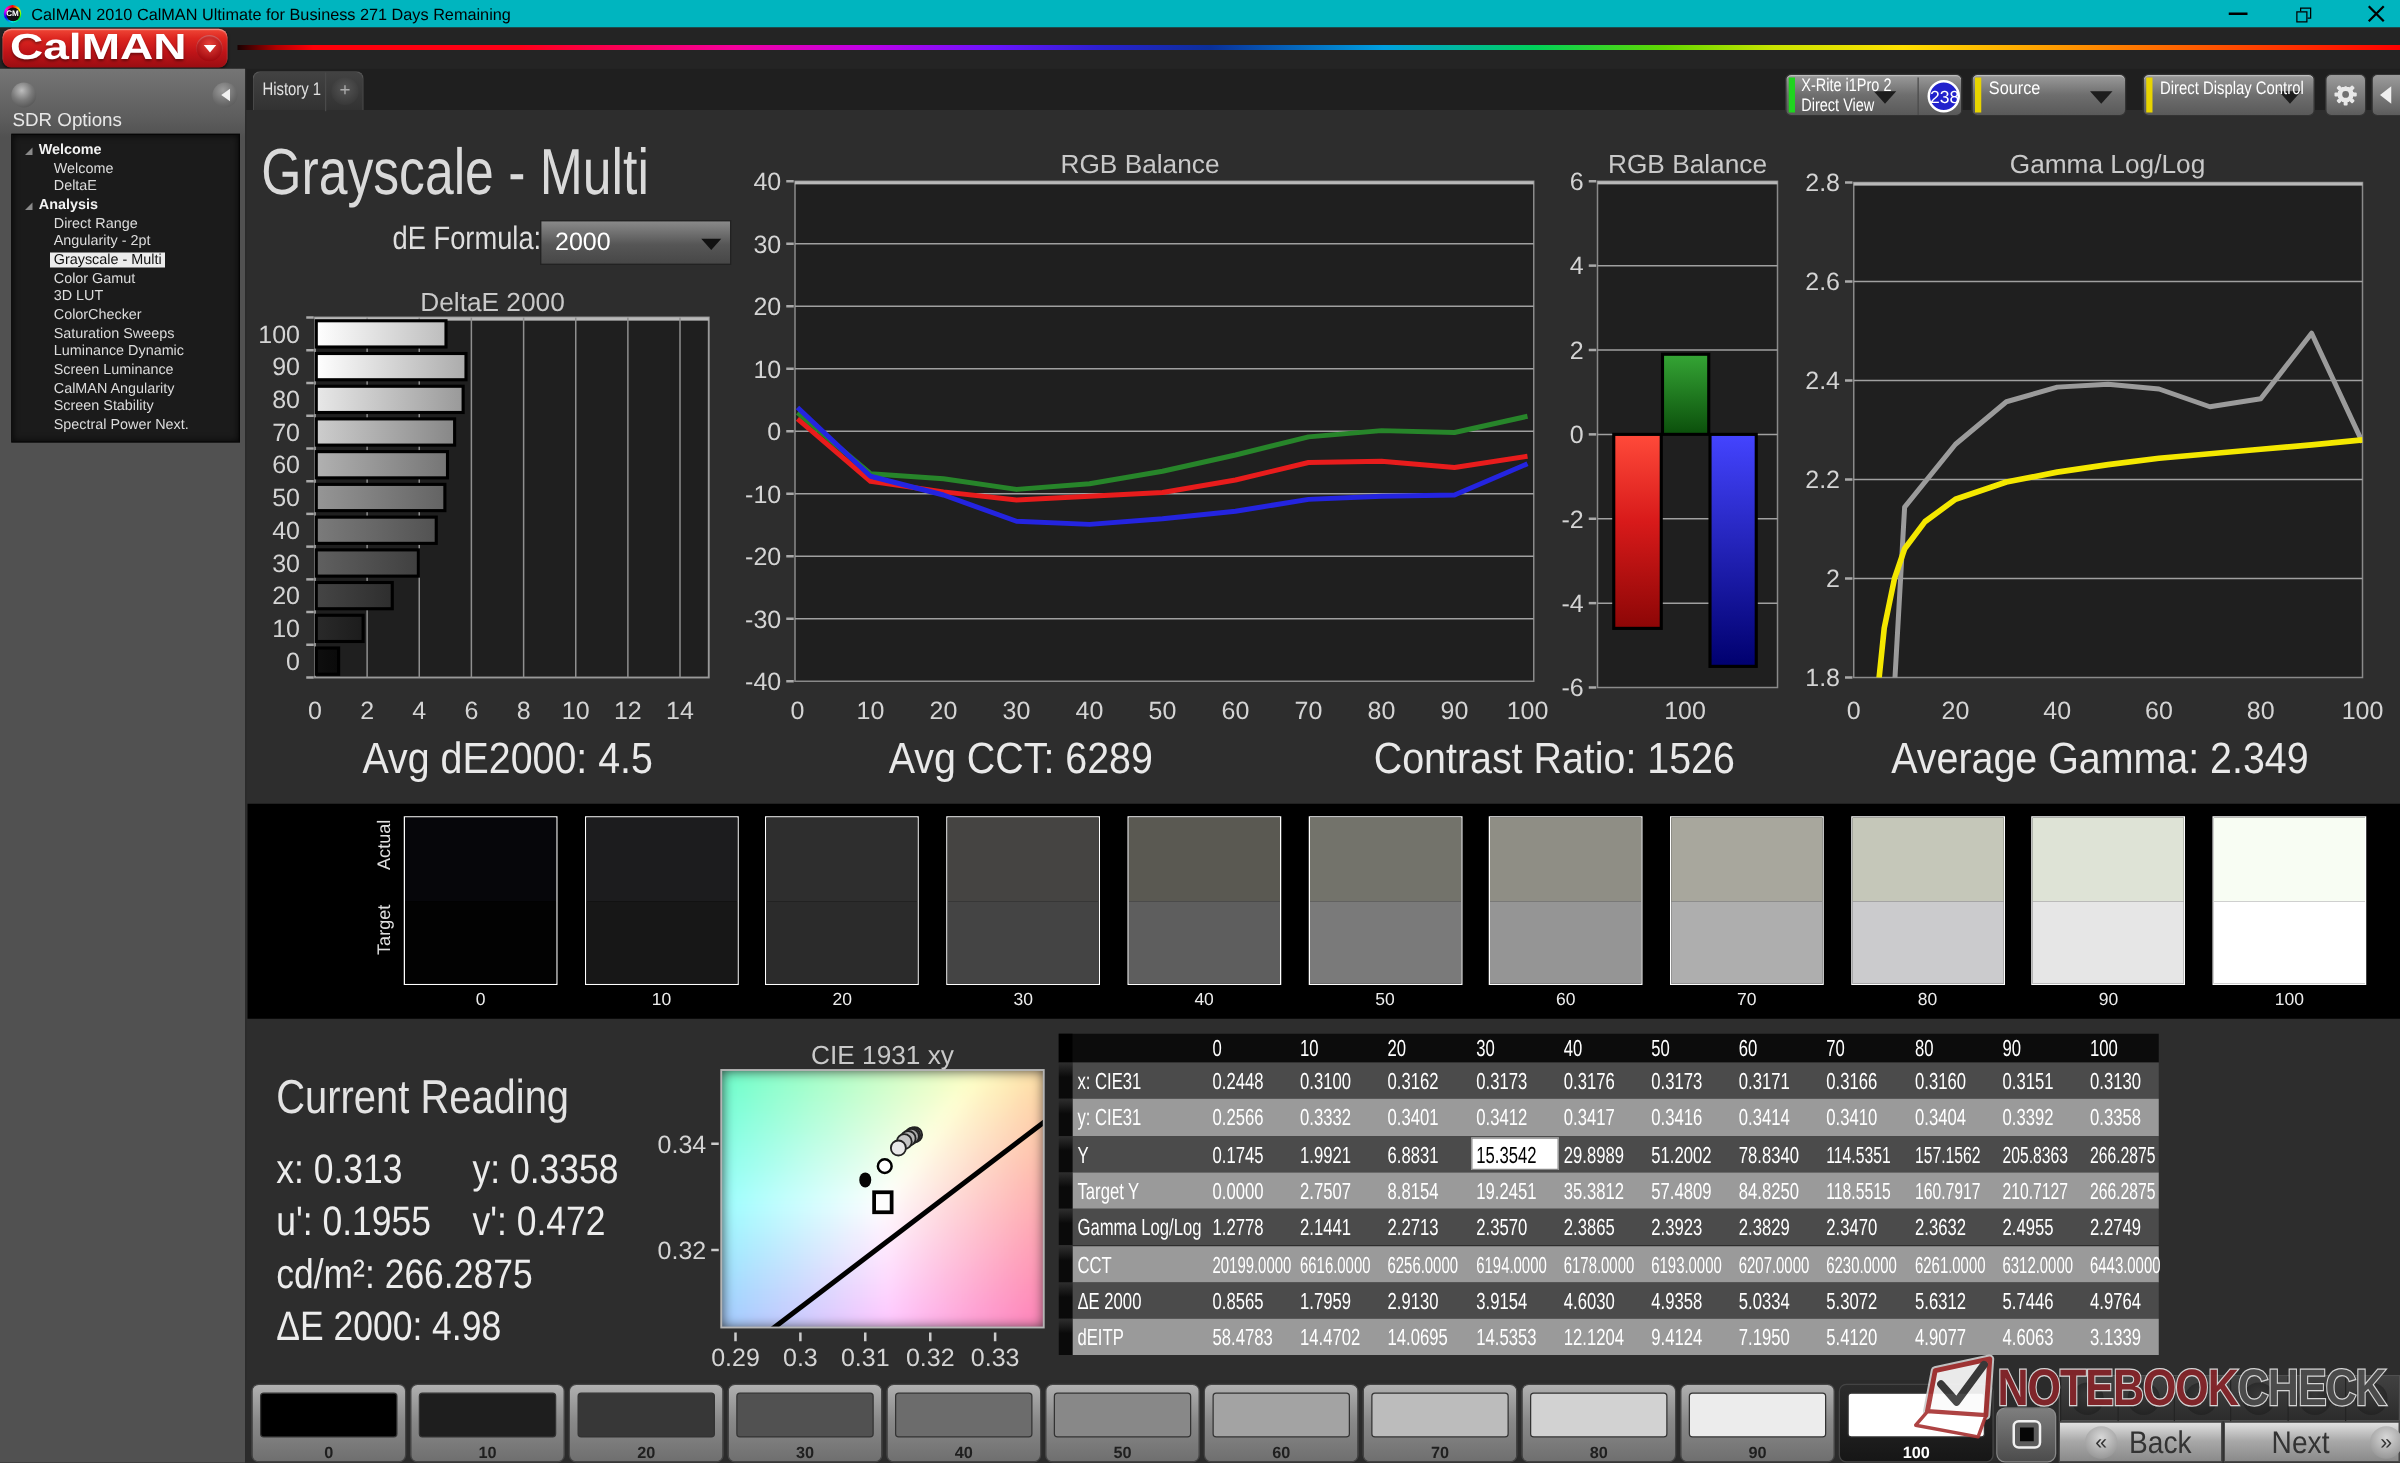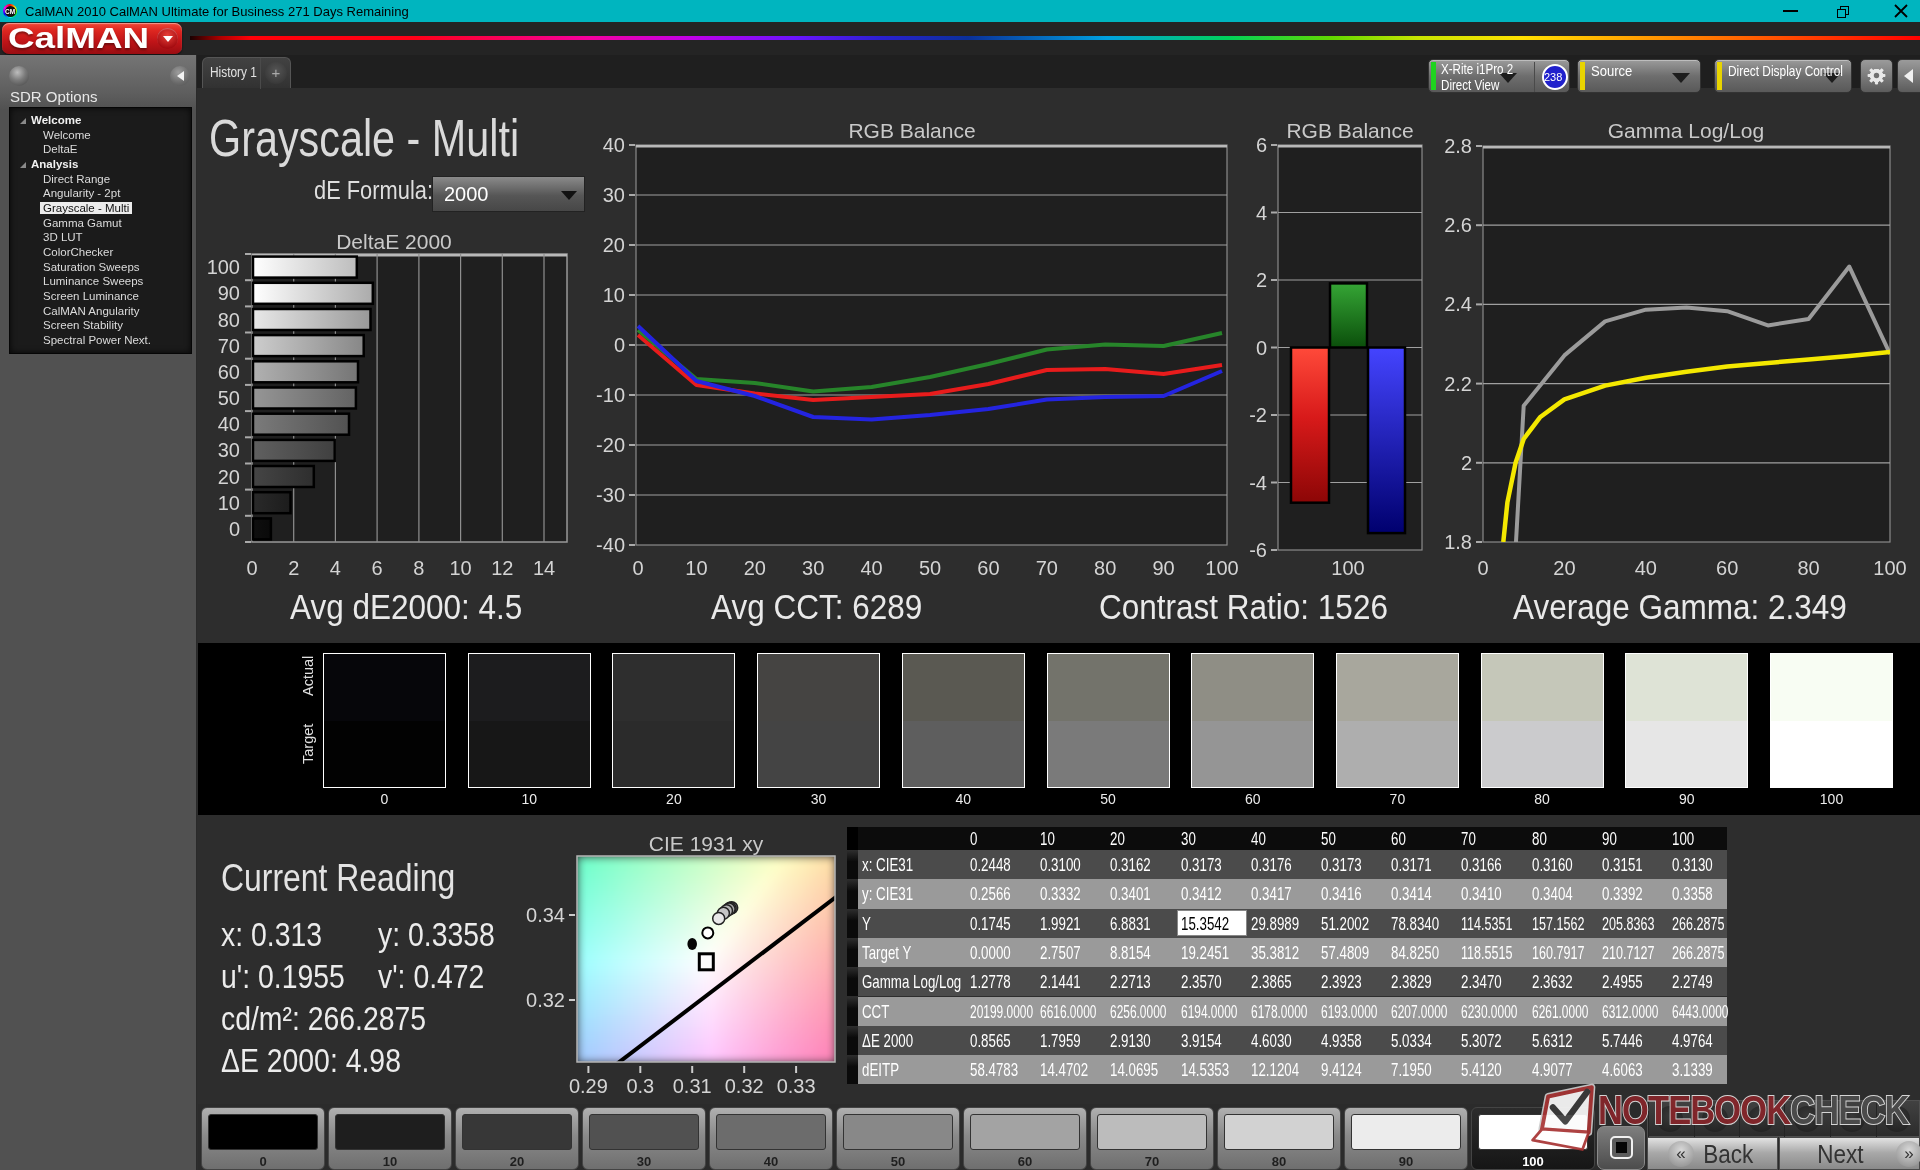--- a/index.html
+++ b/index.html
@@ -15,21 +15,21 @@
     <div class="ab" style="left:160.5px;top:13px;width:0;height:0;border-left:5px solid transparent;border-right:5px solid transparent;border-top:6px solid #fff"></div>
   </div><div class="ab" style="left:0;top:55px;width:1920px;height:33px;background:#1f1f1f"></div><div class="ab" style="left:202px;top:57px;width:89px;height:31px;border-radius:6px 6px 0 0;background:linear-gradient(180deg,#424242,#323232);border:1px solid #555;border-bottom:none">
     <div class="ab nw" style="left:7px;top:6px;font-size:14.5px;color:#e2e2e2;white-space:nowrap;transform:scaleX(.82)">History 1</div>
     <div class="ab" style="left:57px;top:0;width:1px;height:31px;background:#4a4a4a"></div>
     <div class="ab" style="left:62px;top:4px;width:22px;height:22px;border-radius:50%;background:radial-gradient(circle at 50% 40%,#555,#393939 75%);color:#aaa;font-size:15px;text-align:center;line-height:21px">+</div>
   </div><div class="ab" style="left:1428px;top:59px;width:142px;height:34px;border-radius:5px;background:linear-gradient(180deg,#9b9b9b 0%,#6e6e6e 50%,#595959 100%);border:1px solid #333;box-shadow:inset 0 1px 0 rgba(255,255,255,.35)">
     <div class="ab" style="left:2px;top:2px;width:5px;height:28px;background:#1fd41f"></div>
     <div class="ab" style="left:70px;top:13px;width:0;height:0;border-left:9px solid transparent;border-right:9px solid transparent;border-top:10px solid #1d1d1d"></div>
     <div class="ab nw" style="left:12px;top:2px;font-size:14.5px;color:#fff;line-height:15.5px;white-space:nowrap;transform:scaleX(.80)">X-Rite i1Pro 2<br>Direct View</div>
     <div class="ab" style="left:105px;top:2px;width:1px;height:30px;background:#4a4a4a"></div>
-    <div class="ab" style="left:113px;top:4px;width:26px;height:26px;border-radius:50%;background:#2121cc;border:2px solid #fff;color:#fff;font-size:11px;text-align:left;line-height:22px">238</div>
+    <div class="ab" style="left:113px;top:4px;width:26px;height:26px;border-radius:50%;background:#2121cc;border:2px solid #fff;color:#fff;font-size:14px;text-align:left;line-height:22px">238</div>
   </div><div class="ab" style="left:1577px;top:59px;width:124px;height:34px;border-radius:5px;background:linear-gradient(180deg,#9b9b9b 0%,#6e6e6e 50%,#595959 100%);border:1px solid #333;box-shadow:inset 0 1px 0 rgba(255,255,255,.35)">
     <div class="ab" style="left:2px;top:2px;width:5px;height:28px;background:#e8d400"></div>
     <div class="ab" style="left:94px;top:13px;width:0;height:0;border-left:9px solid transparent;border-right:9px solid transparent;border-top:10px solid #1d1d1d"></div>
     <div class="ab nw" style="left:13px;top:3px;font-size:14.5px;color:#fff;white-space:nowrap;transform:scaleX(.9)">Source</div>
   </div><div class="ab" style="left:1714px;top:59px;width:138px;height:34px;border-radius:5px;background:linear-gradient(180deg,#9b9b9b 0%,#6e6e6e 50%,#595959 100%);border:1px solid #333;box-shadow:inset 0 1px 0 rgba(255,255,255,.35)">
     <div class="ab" style="left:2px;top:2px;width:5px;height:28px;background:#e8d400"></div>
     <div class="ab" style="left:108px;top:13px;width:0;height:0;border-left:9px solid transparent;border-right:9px solid transparent;border-top:10px solid #1d1d1d"></div>
     <div class="ab nw" style="left:13px;top:3px;font-size:14.5px;color:#fff;white-space:nowrap;transform:scaleX(.82)">Direct Display Control</div>
   </div><div class="ab" style="left:1860px;top:59px;width:33px;height:34px;border-radius:5px;background:linear-gradient(180deg,#9b9b9b,#5c5c5c);border:1px solid #333"></div><rect x="8.9" y="1.6" width="3.2" height="3.6" rx="0.8" transform="rotate(0 10.5 10.5)"><svg class="ab" style="left:1866px;top:65px" width="21" height="21" viewBox="0 0 21 21">
       <g fill="#e8e8e8">
@@ -81,25 +81,25 @@
       <div class="ab" style="left:9px;top:52px;width:183px;height:247px;background:#1b1b1b;border:1px solid #060606;box-shadow:inset 0 0 6px rgba(0,0,0,.8);color:#dcdcdc;font-size:11.5px">
         <div class="ab" style="left:10px;top:10.0px;width:0;height:0;border-left:6px solid transparent;border-bottom:6px solid #8a8a8a"></div>
         <div class="ab" style="left:21px;top:6.0px;font-weight:bold;color:#f2f2f2;white-space:nowrap">Welcome</div>
         <div class="ab" style="left:33px;top:20.6px;white-space:nowrap">Welcome</div>
         <div class="ab" style="left:33px;top:35.3px;white-space:nowrap">DeltaE</div>
         <div class="ab" style="left:10px;top:53.9px;width:0;height:0;border-left:6px solid transparent;border-bottom:6px solid #8a8a8a"></div>
         <div class="ab" style="left:21px;top:49.9px;font-weight:bold;color:#f2f2f2;white-space:nowrap">Analysis</div>
         <div class="ab" style="left:33px;top:64.6px;white-space:nowrap">Direct Range</div>
         <div class="ab" style="left:33px;top:79.2px;white-space:nowrap">Angularity - 2pt</div>
         <div class="ab" style="left:33px;top:93.9px;background:#ececec;color:#111;padding:0 3px;margin-left:-3px;white-space:nowrap">Grayscale - Multi</div>
-        <div class="ab" style="left:33px;top:108.6px;white-space:nowrap">Gamma Gamut</div>
+        <div class="ab" style="left:33px;top:108.6px;white-space:nowrap">Color Gamut</div>
         <div class="ab" style="left:33px;top:123.2px;white-space:nowrap">3D LUT</div>
         <div class="ab" style="left:33px;top:137.9px;white-space:nowrap">ColorChecker</div>
         <div class="ab" style="left:33px;top:152.5px;white-space:nowrap">Saturation Sweeps</div>
-        <div class="ab" style="left:33px;top:167.2px;white-space:nowrap">Luminance Sweeps</div>
+        <div class="ab" style="left:33px;top:167.2px;white-space:nowrap">Luminance Dynamic</div>
         <div class="ab" style="left:33px;top:181.8px;white-space:nowrap">Screen Luminance</div>
         <div class="ab" style="left:33px;top:196.5px;white-space:nowrap">CalMAN Angularity</div>
         <div class="ab" style="left:33px;top:211.1px;white-space:nowrap">Screen Stability</div>
         <div class="ab" style="left:33px;top:225.8px;white-space:nowrap">Spectral Power Next.</div>
       </div>
     </div><div class="ab nw" style="left:209px;top:108px;font-size:52px;color:#dadada;transform:scaleX(.795)">Grayscale - Multi</div><div class="ab nw" style="left:314px;top:175px;font-size:26px;color:#dedede;transform:scaleX(.84)">dE Formula:</div><div class="ab" style="left:432px;top:176px;width:153px;height:36px;background:linear-gradient(180deg,#8a8a8a,#565656 55%,#474747);border:1px solid #222">
       <div class="ab" style="left:11px;top:6px;font-size:20px;color:#fff">2000</div>
       <div class="ab" style="left:128px;top:14px;width:0;height:0;border-left:8px solid transparent;border-right:8px solid transparent;border-top:9px solid #111"></div>
     </div><svg style="position:absolute;left:200px;top:230px" width="400" height="350" viewBox="200 230 400 350">
       <rect x="252" y="254" width="315" height="288" fill="#1f1f1f" stroke="#999" stroke-width="1.5"></rect>

